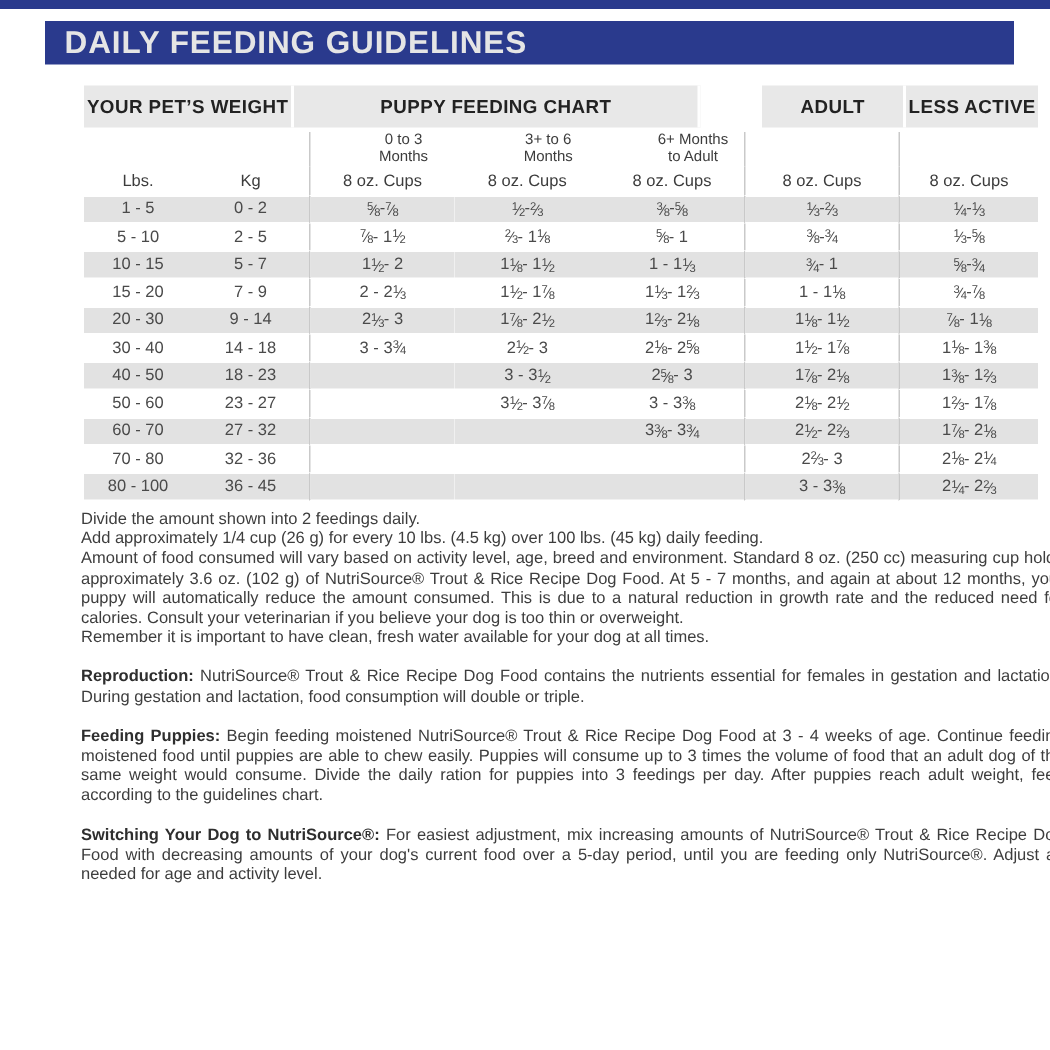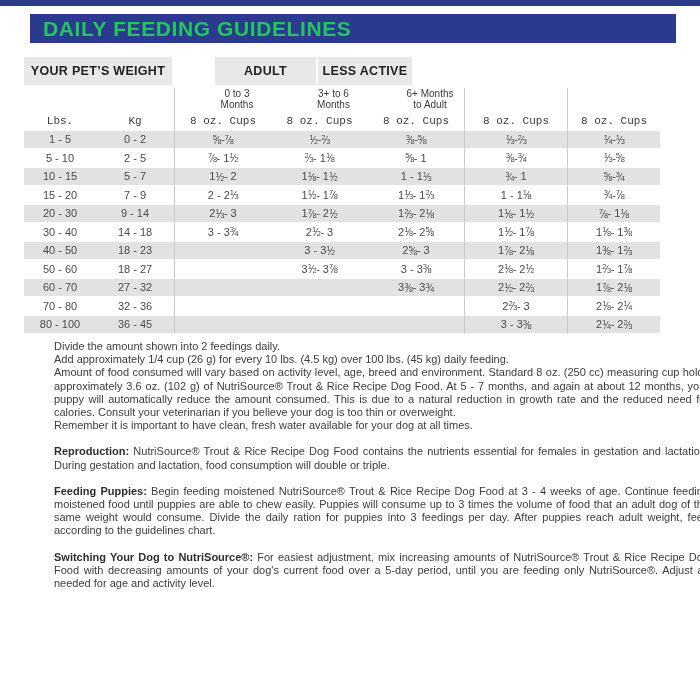--- a/index.html
+++ b/index.html
@@ -9,37 +9,37 @@
     --line:#c9c9c9;
     --ink:#333333;
     --data-ink:#4a4a4a;
   }
   *{box-sizing:border-box;margin:0;padding:0;}
   html,body{width:700px;height:700px;background:#ffffff;overflow:hidden;}
   body{font-family:"Liberation Sans", sans-serif;color:var(--ink);position:relative;}
 
   .top-strip{position:absolute;left:0;top:0;width:700px;height:6px;background:var(--navy);}
   .title-bar{position:absolute;left:30px;top:14px;width:646px;height:29px;background:var(--navy);}
-  .title-bar .t{color:#22c55e;font-size:21px;font-weight:bold;letter-spacing:.6px;line-height:29px;padding-left:13px;white-space:nowrap;}
-
-  .table{position:absolute;left:24px;top:57px;width:636px;font-size:11px;}
+  .title-bar .t{color:#e5e5e5;font-size:21px;font-weight:bold;letter-spacing:.6px;line-height:29px;padding-left:13px;white-space:nowrap;}
+
+  .table{position:absolute;left:56px;top:57px;width:636px;font-size:11px;}
   .grow{display:flex;height:28px;}
   .gcell{background:var(--band);font-weight:bold;font-size:12.5px;letter-spacing:.3px;color:#222;
          display:flex;align-items:center;justify-content:center;}
   .gcell.w{width:150px;border-right:2px solid #fff;}
   .gcell.p{width:290px;border-right:2px solid #fff;}
   .gcell.a{width:103px;border-right:2px solid #fff;margin-left:41px;}
   .gcell.l{width:94px;}
 
   .mrow,.urow,.drow{display:grid;grid-template-columns:72px 78px 97px 97px 96px 103px 93px;}
   .mrow{height:26px;padding-top:3px;}
   .mcell{font-size:10px;line-height:10.5px;text-align:center;white-space:pre-line;color:#3c3c3c;
          display:flex;align-items:center;justify-content:center;padding-left:28px;}
   .urow{height:19px;}
-  .ucell{display:flex;align-items:center;justify-content:center;color:#3c3c3c;font-family:Liberation Mono, monospace;}
+  .ucell{display:flex;align-items:center;justify-content:center;color:#3c3c3c;}
   .bl{border-left:1px solid var(--line);}
 
   .drow{height:18.5px;}
   .drow.alt .dcell{background:var(--stripe);border-top:1.5px solid #fff;border-bottom:1.5px solid #fff;background-clip:padding-box;}
   .dcell{display:flex;align-items:center;justify-content:center;color:var(--data-ink);white-space:nowrap;}
   .fr{white-space:nowrap;letter-spacing:-0.5px;}
   .fr .nu{font-size:7.5px;vertical-align:3.5px;}
   .fr .sl{font-size:10px;}
   .fr .de{font-size:7.5px;vertical-align:-0.5px;}
 
@@ -54,20 +54,21 @@
 
 <div class="top-strip"></div>
 
 <div class="title-bar">
   <div class="t">DAILY FEEDING GUIDELINES</div>
 </div>
 
 <div class="table">
   <div class="grow">
     <div class="gcell w">YOUR PET’S WEIGHT</div>
+    <div class="gcell p">PUPPY FEEDING CHART</div>
     <div class="gcell a">ADULT</div>
     <div class="gcell l">LESS ACTIVE</div>
   </div>
   <div class="mrow">
     <div class="mcell"></div>
     <div class="mcell"></div>
     <div class="mcell bl">0 to 3
 Months</div>
     <div class="mcell">3+ to 6
 Months</div>
@@ -144,21 +145,21 @@
         <div class="dcell">40 - 50</div>
         <div class="dcell">18 - 23</div>
         <div class="dcell bl"></div>
         <div class="dcell">3 - 3 <span class="fr"><span class="nu">1</span><span class="sl">⁄</span><span class="de">2</span></span></div>
         <div class="dcell">2 <span class="fr"><span class="nu">5</span><span class="sl">⁄</span><span class="de">8</span></span> - 3</div>
         <div class="dcell bl">1 <span class="fr"><span class="nu">7</span><span class="sl">⁄</span><span class="de">8</span></span> - 2 <span class="fr"><span class="nu">1</span><span class="sl">⁄</span><span class="de">8</span></span></div>
         <div class="dcell bl">1 <span class="fr"><span class="nu">3</span><span class="sl">⁄</span><span class="de">8</span></span> - 1 <span class="fr"><span class="nu">2</span><span class="sl">⁄</span><span class="de">3</span></span></div>
       </div>
       <div class="drow">
         <div class="dcell">50 - 60</div>
-        <div class="dcell">18 - 27</div>
+        <div class="dcell">23 - 27</div>
         <div class="dcell bl"></div>
         <div class="dcell">3 <span class="fr"><span class="nu">1</span><span class="sl">⁄</span><span class="de">2</span></span> - 3 <span class="fr"><span class="nu">7</span><span class="sl">⁄</span><span class="de">8</span></span></div>
         <div class="dcell">3 - 3 <span class="fr"><span class="nu">3</span><span class="sl">⁄</span><span class="de">8</span></span></div>
         <div class="dcell bl">2 <span class="fr"><span class="nu">1</span><span class="sl">⁄</span><span class="de">8</span></span> - 2 <span class="fr"><span class="nu">1</span><span class="sl">⁄</span><span class="de">2</span></span></div>
         <div class="dcell bl">1 <span class="fr"><span class="nu">2</span><span class="sl">⁄</span><span class="de">3</span></span> - 1 <span class="fr"><span class="nu">7</span><span class="sl">⁄</span><span class="de">8</span></span></div>
       </div>
       <div class="drow alt">
         <div class="dcell">60 - 70</div>
         <div class="dcell">27 - 32</div>
         <div class="dcell bl"></div>

